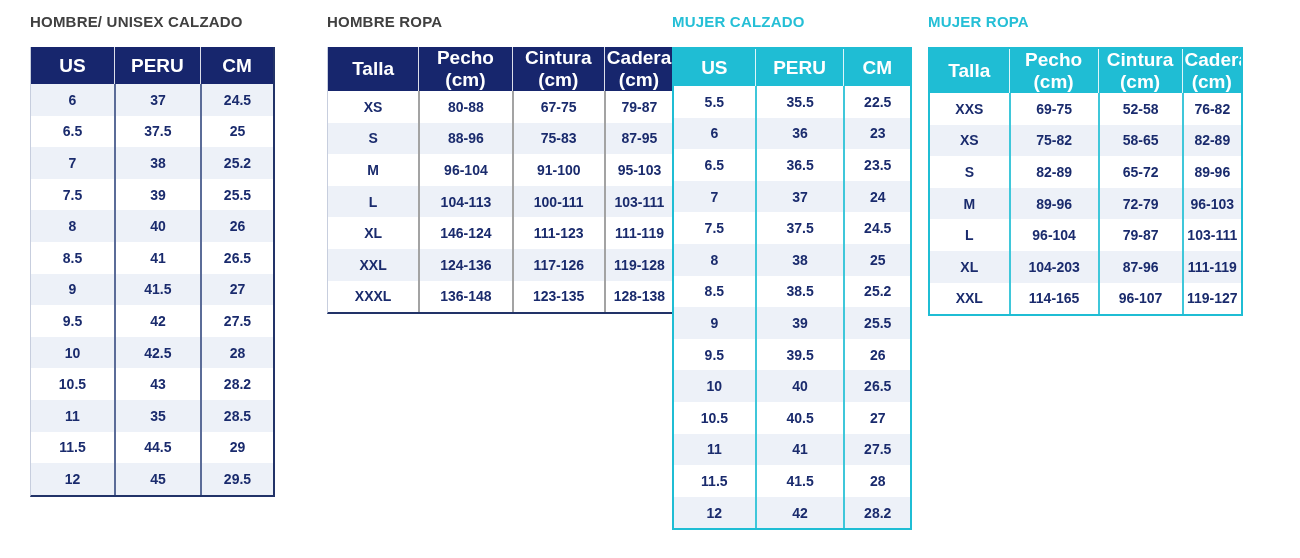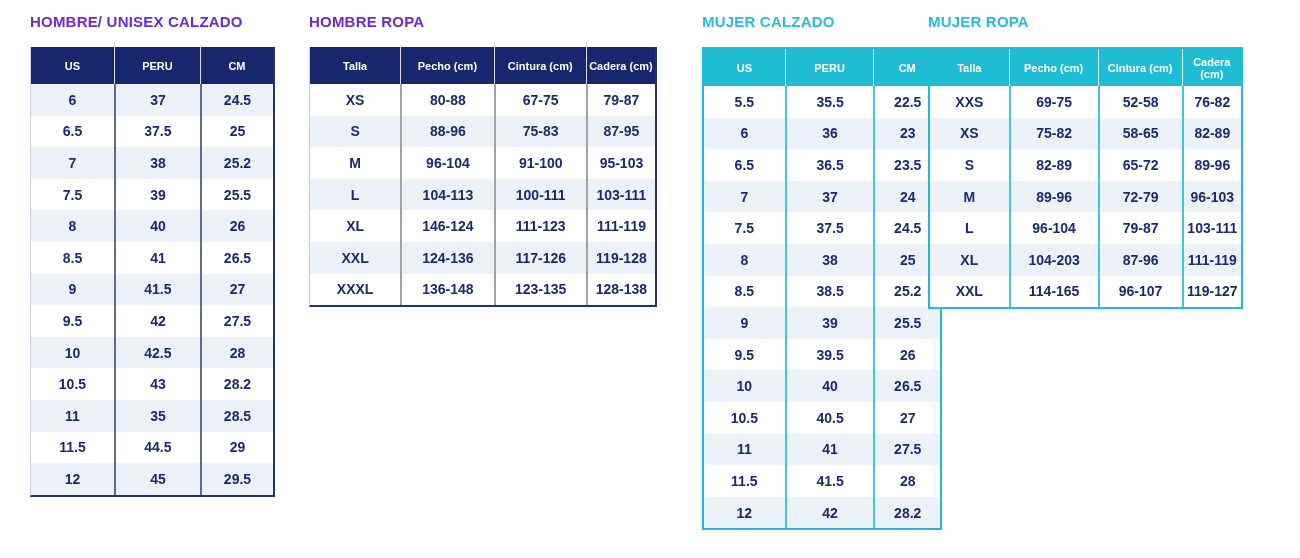--- a/index.html
+++ b/index.html
@@ -6,43 +6,43 @@
   .canvas {
     position: relative;
     width: 1300px;
     height: 558px;
     background: #ffffff;
     font-family: "Liberation Sans", sans-serif;
     overflow: hidden;
   }
   .block { position: absolute; top: 13px; }
   #block-0 { left: 30px;  width: 245px; }
-  #block-1 { left: 285px; width: 348px; padding-left: 24px; }
-  #block-2 { left: 702px; width: 240px; }
+  #block-1 { left: 303px; width: 348px; padding-left: 24px; }
+  #block-2 { left: 672px; width: 240px; }
   #block-3 { left: 928px; width: 315px; }
 
   .tbl-title {
     font-size: 15px;
     font-weight: bold;
     line-height: 17px;
     margin: 0 0 17px 0;
     letter-spacing: 0.2px;
   }
-  .navy-title { color: #6d28d9; }
+  .navy-title { color: #404040; }
   .cyan-title { color: #25bfd6; }
 
   table.tbl {
     width: 100%;
     border-collapse: separate;
     border-spacing: 0;
     table-layout: fixed;
   }
   table.tbl th {
     height: 37px;
-    font-size: 11px;
+    font-size: 19px;
     font-weight: bold;
     color: #ffffff;
     vertical-align: middle;
     padding: 0 2px;
     overflow: hidden;
   }
   table.tbl td {
     height: 31.6px;
     font-size: 14px;
     font-weight: bold;

